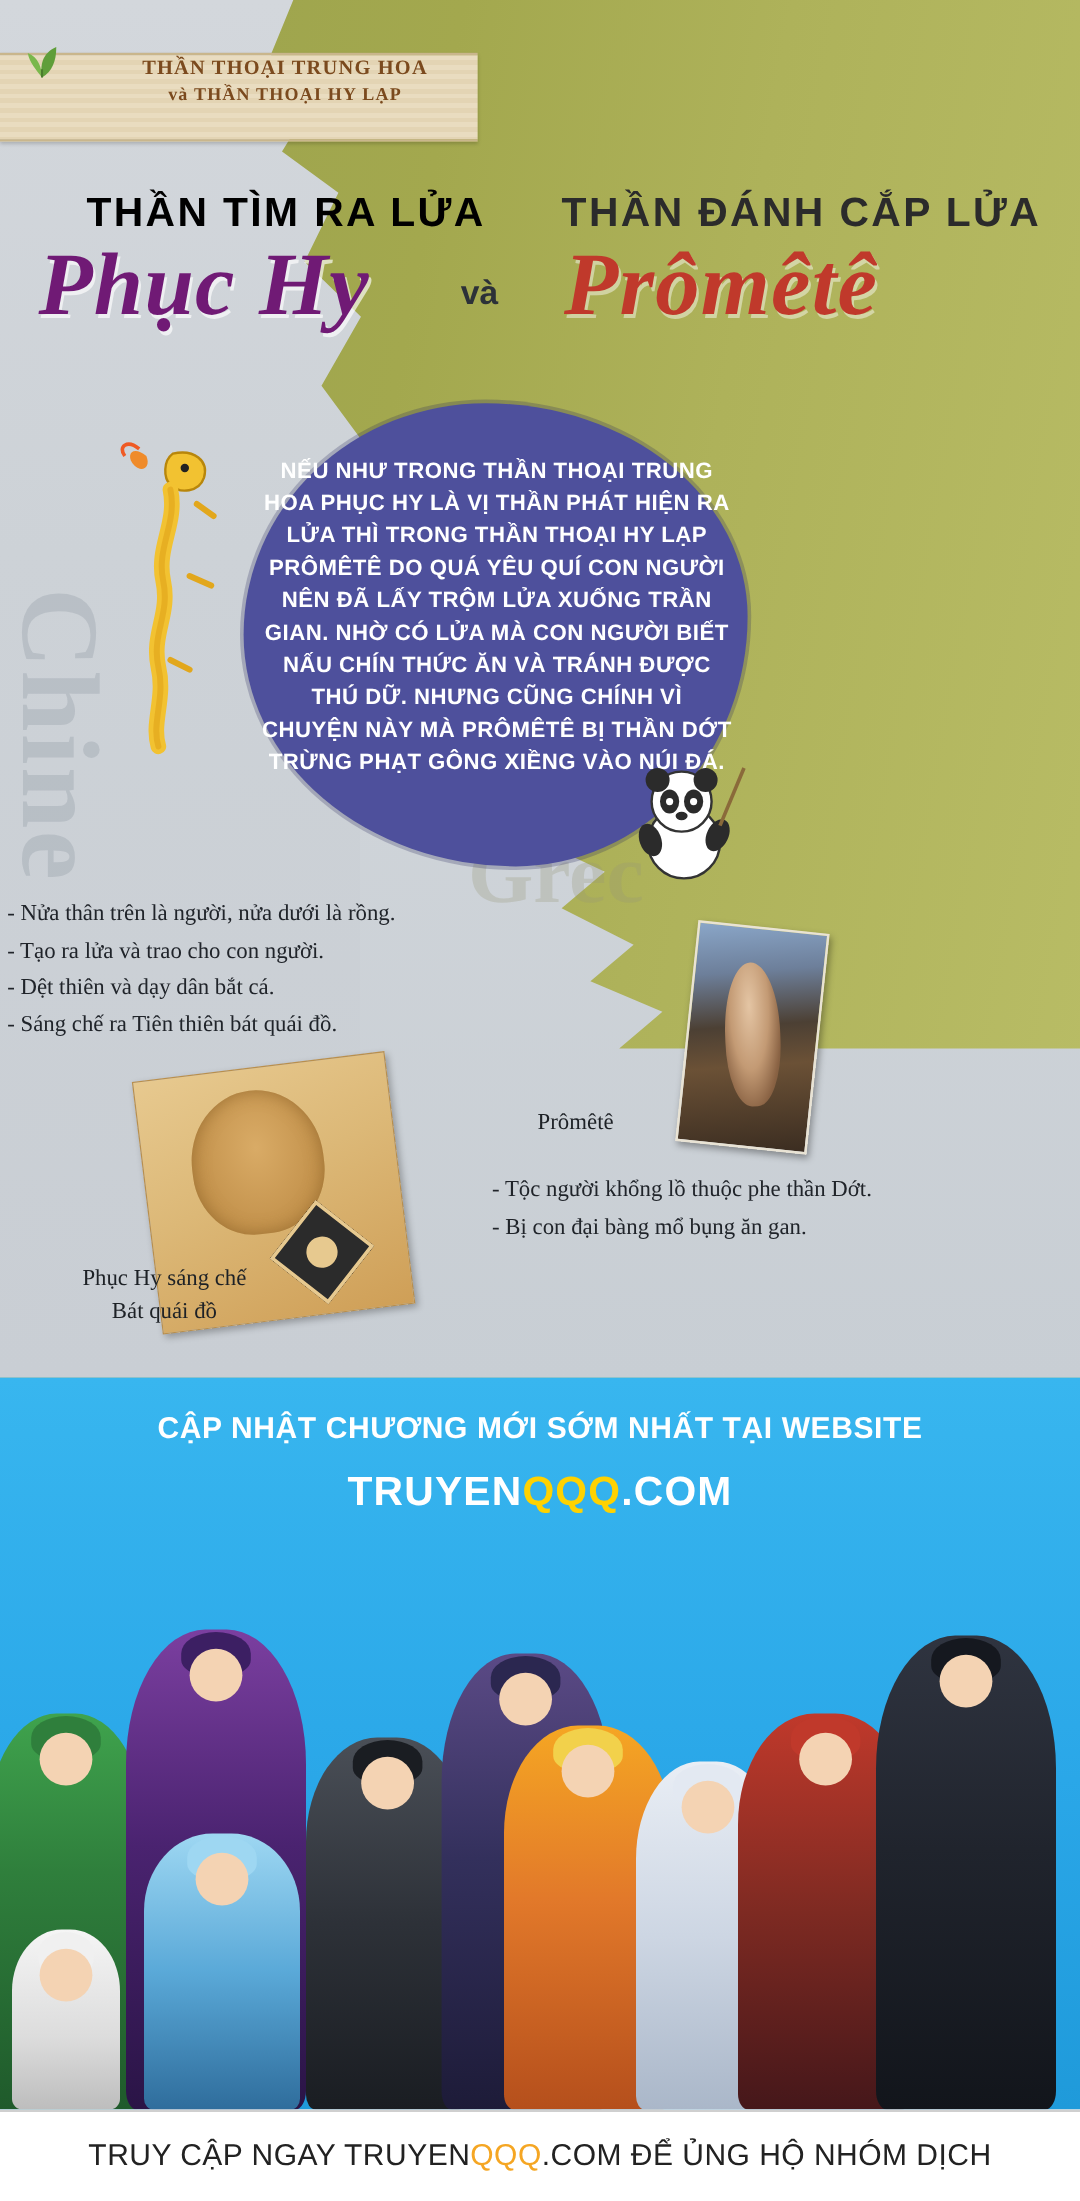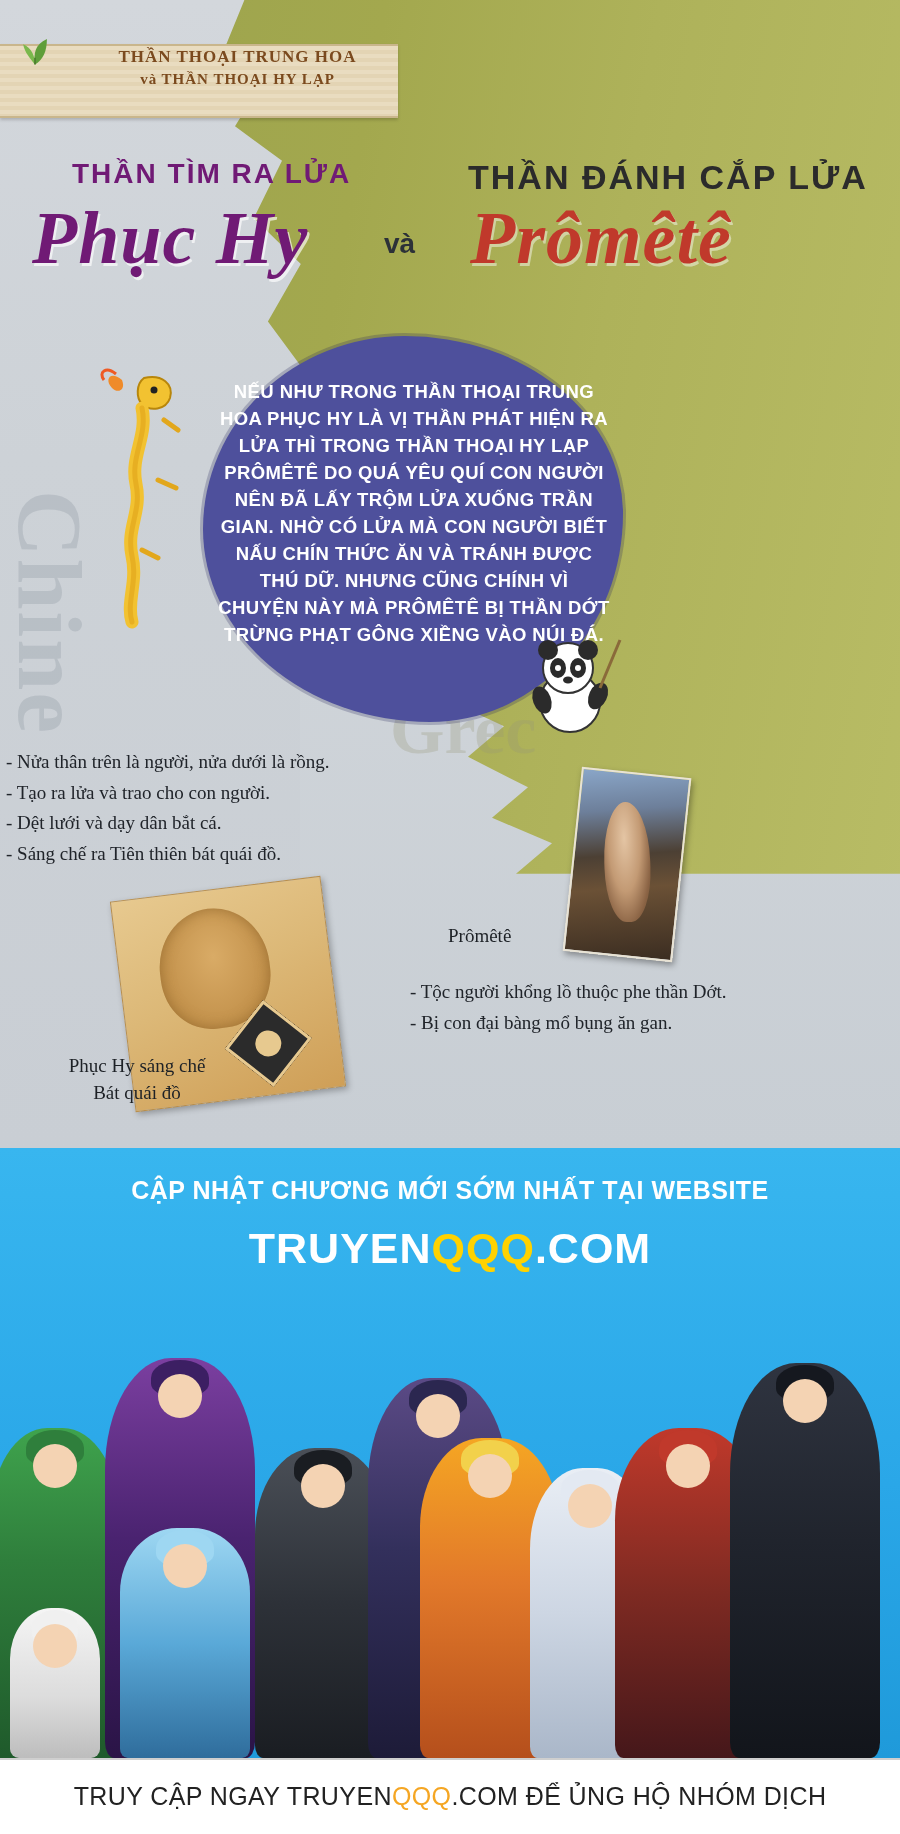--- a/index.html
+++ b/index.html
@@ -115,24 +115,24 @@
     position: absolute;
     left: 18px; top: 34px;
     width: 34px; height: 34px;
   }
 
   
   .kicker-left {
     position: absolute;
     left: 72px; top: 158px;
     font-family: "Liberation Sans", sans-serif;
-    font-size: 28px;
+    font-size: 34px;
     font-weight: bold;
     letter-spacing: 2px;
-    color: #701a75;
+    color: #000000;
   }
   .title-left {
     position: absolute;
     left: 32px; top: 196px;
     font-family: "Liberation Serif", serif;
     font-style: italic;
     font-size: 74px;
     font-weight: bold;
     color: #701a75;
     text-shadow: 2px 3px 0 rgba(255,255,255,0.65);
@@ -305,21 +305,21 @@
     font-size: 25px;
     color: #ffffff;
     letter-spacing: 0.5px;
   }
   .promo-line2 {
     position: absolute;
     left: 0; top: 76px;
     width: 900px; text-align: center;
     font-family: "Liberation Sans", sans-serif;
     font-weight: bold;
-    font-size: 43px;
+    font-size: 34px;
     color: #ffffff;
     letter-spacing: 1px;
   }
   .promo-line2 .qqq { color: #ffd200; }
 
   
   .chars {
     position: absolute;
     left: 0; bottom: 0;
     width: 900px; height: 460px;
@@ -421,21 +421,21 @@
       <circle cx="66" cy="38" r="3" fill="#fff"></circle>
       <ellipse cx="56" cy="50" rx="5" ry="3.5" fill="#2b2b2b"></ellipse>
       <ellipse cx="30" cy="70" rx="9" ry="14" fill="#2b2b2b" transform="rotate(-20 30 70)"></ellipse>
       <ellipse cx="86" cy="66" rx="9" ry="14" fill="#2b2b2b" transform="rotate(25 86 66)"></ellipse>
       <line x1="88" y1="58" x2="108" y2="10" stroke="#8a6a3a" stroke-width="3"></line>
     </svg>
 
     <div class="list-left">
       <div>- Nửa thân trên là người, nửa dưới là rồng.</div>
       <div>- Tạo ra lửa và trao cho con người.</div>
-      <div>- Dệt lưới và dạy dân bắt cá.</div>
+      <div>- Dệt thiên và dạy dân bắt cá.</div>
       <div>- Sáng chế ra Tiên thiên bát quái đồ.</div>
     </div>
 
     <div class="list-right">
       <div>- Tộc người khổng lồ thuộc phe thần Dớt.</div>
       <div>- Bị con đại bàng mổ bụng ăn gan.</div>
     </div>
 
     <div class="painting">
       <div class="figure"></div>

